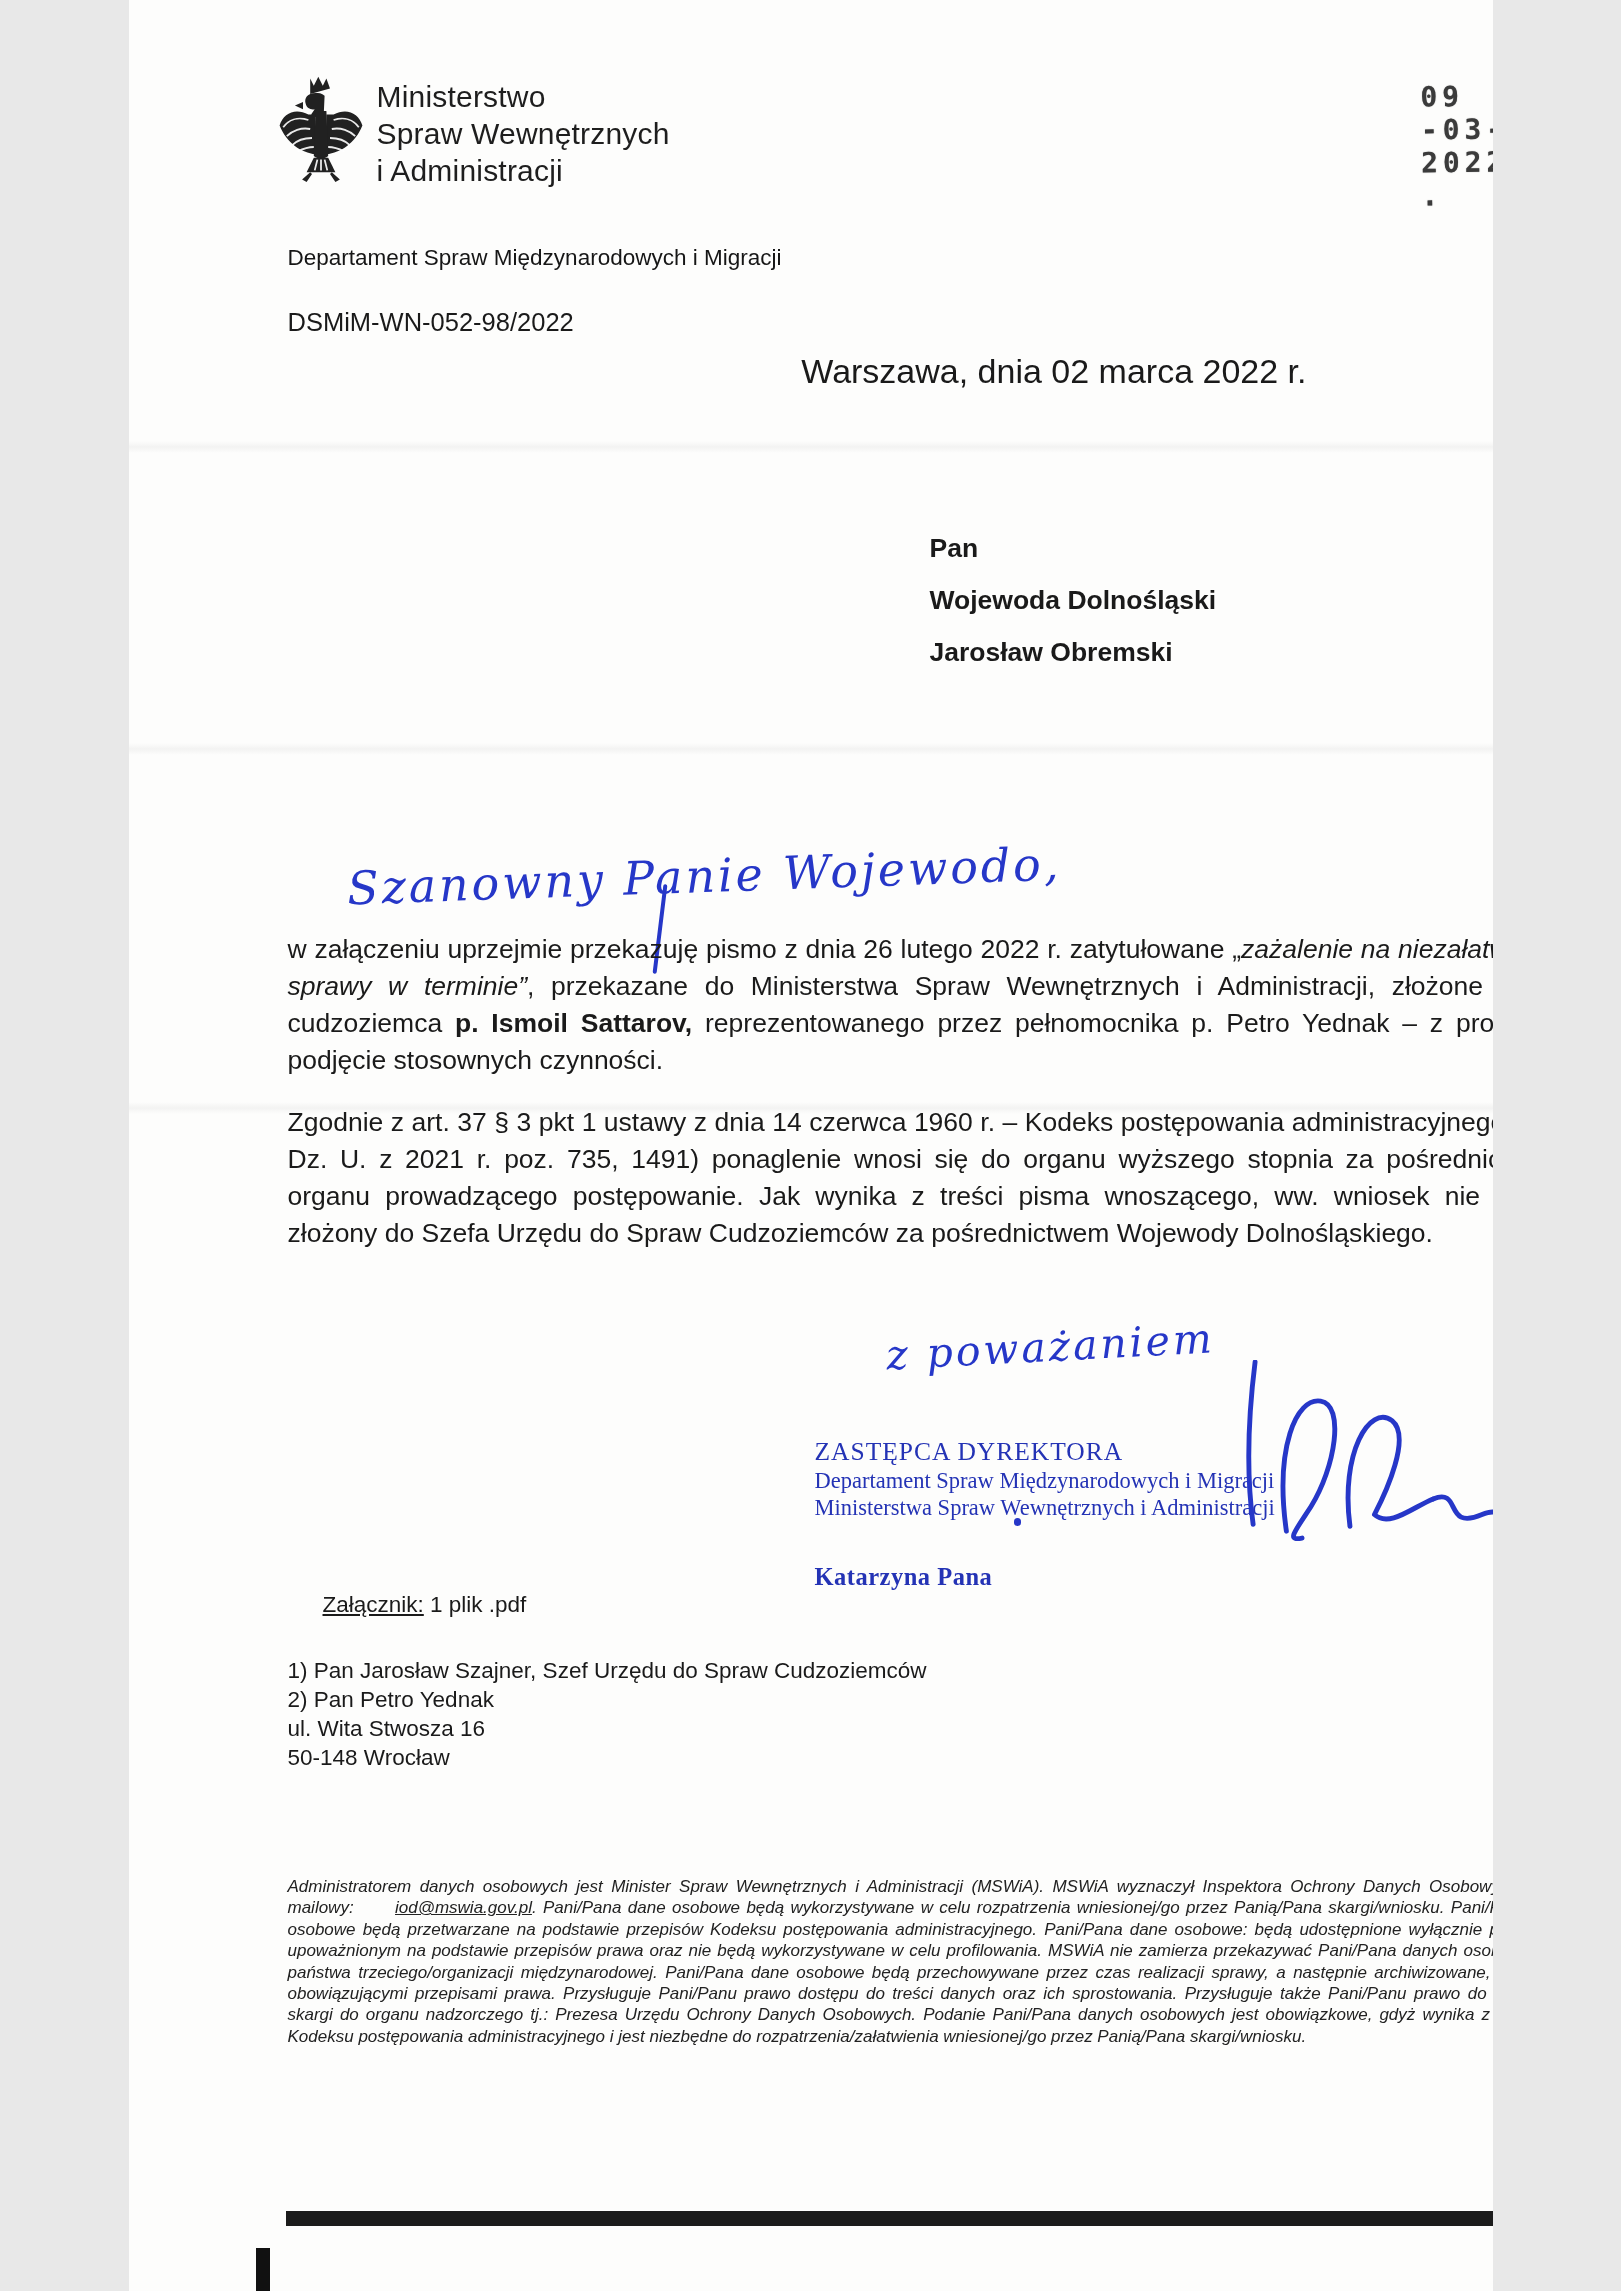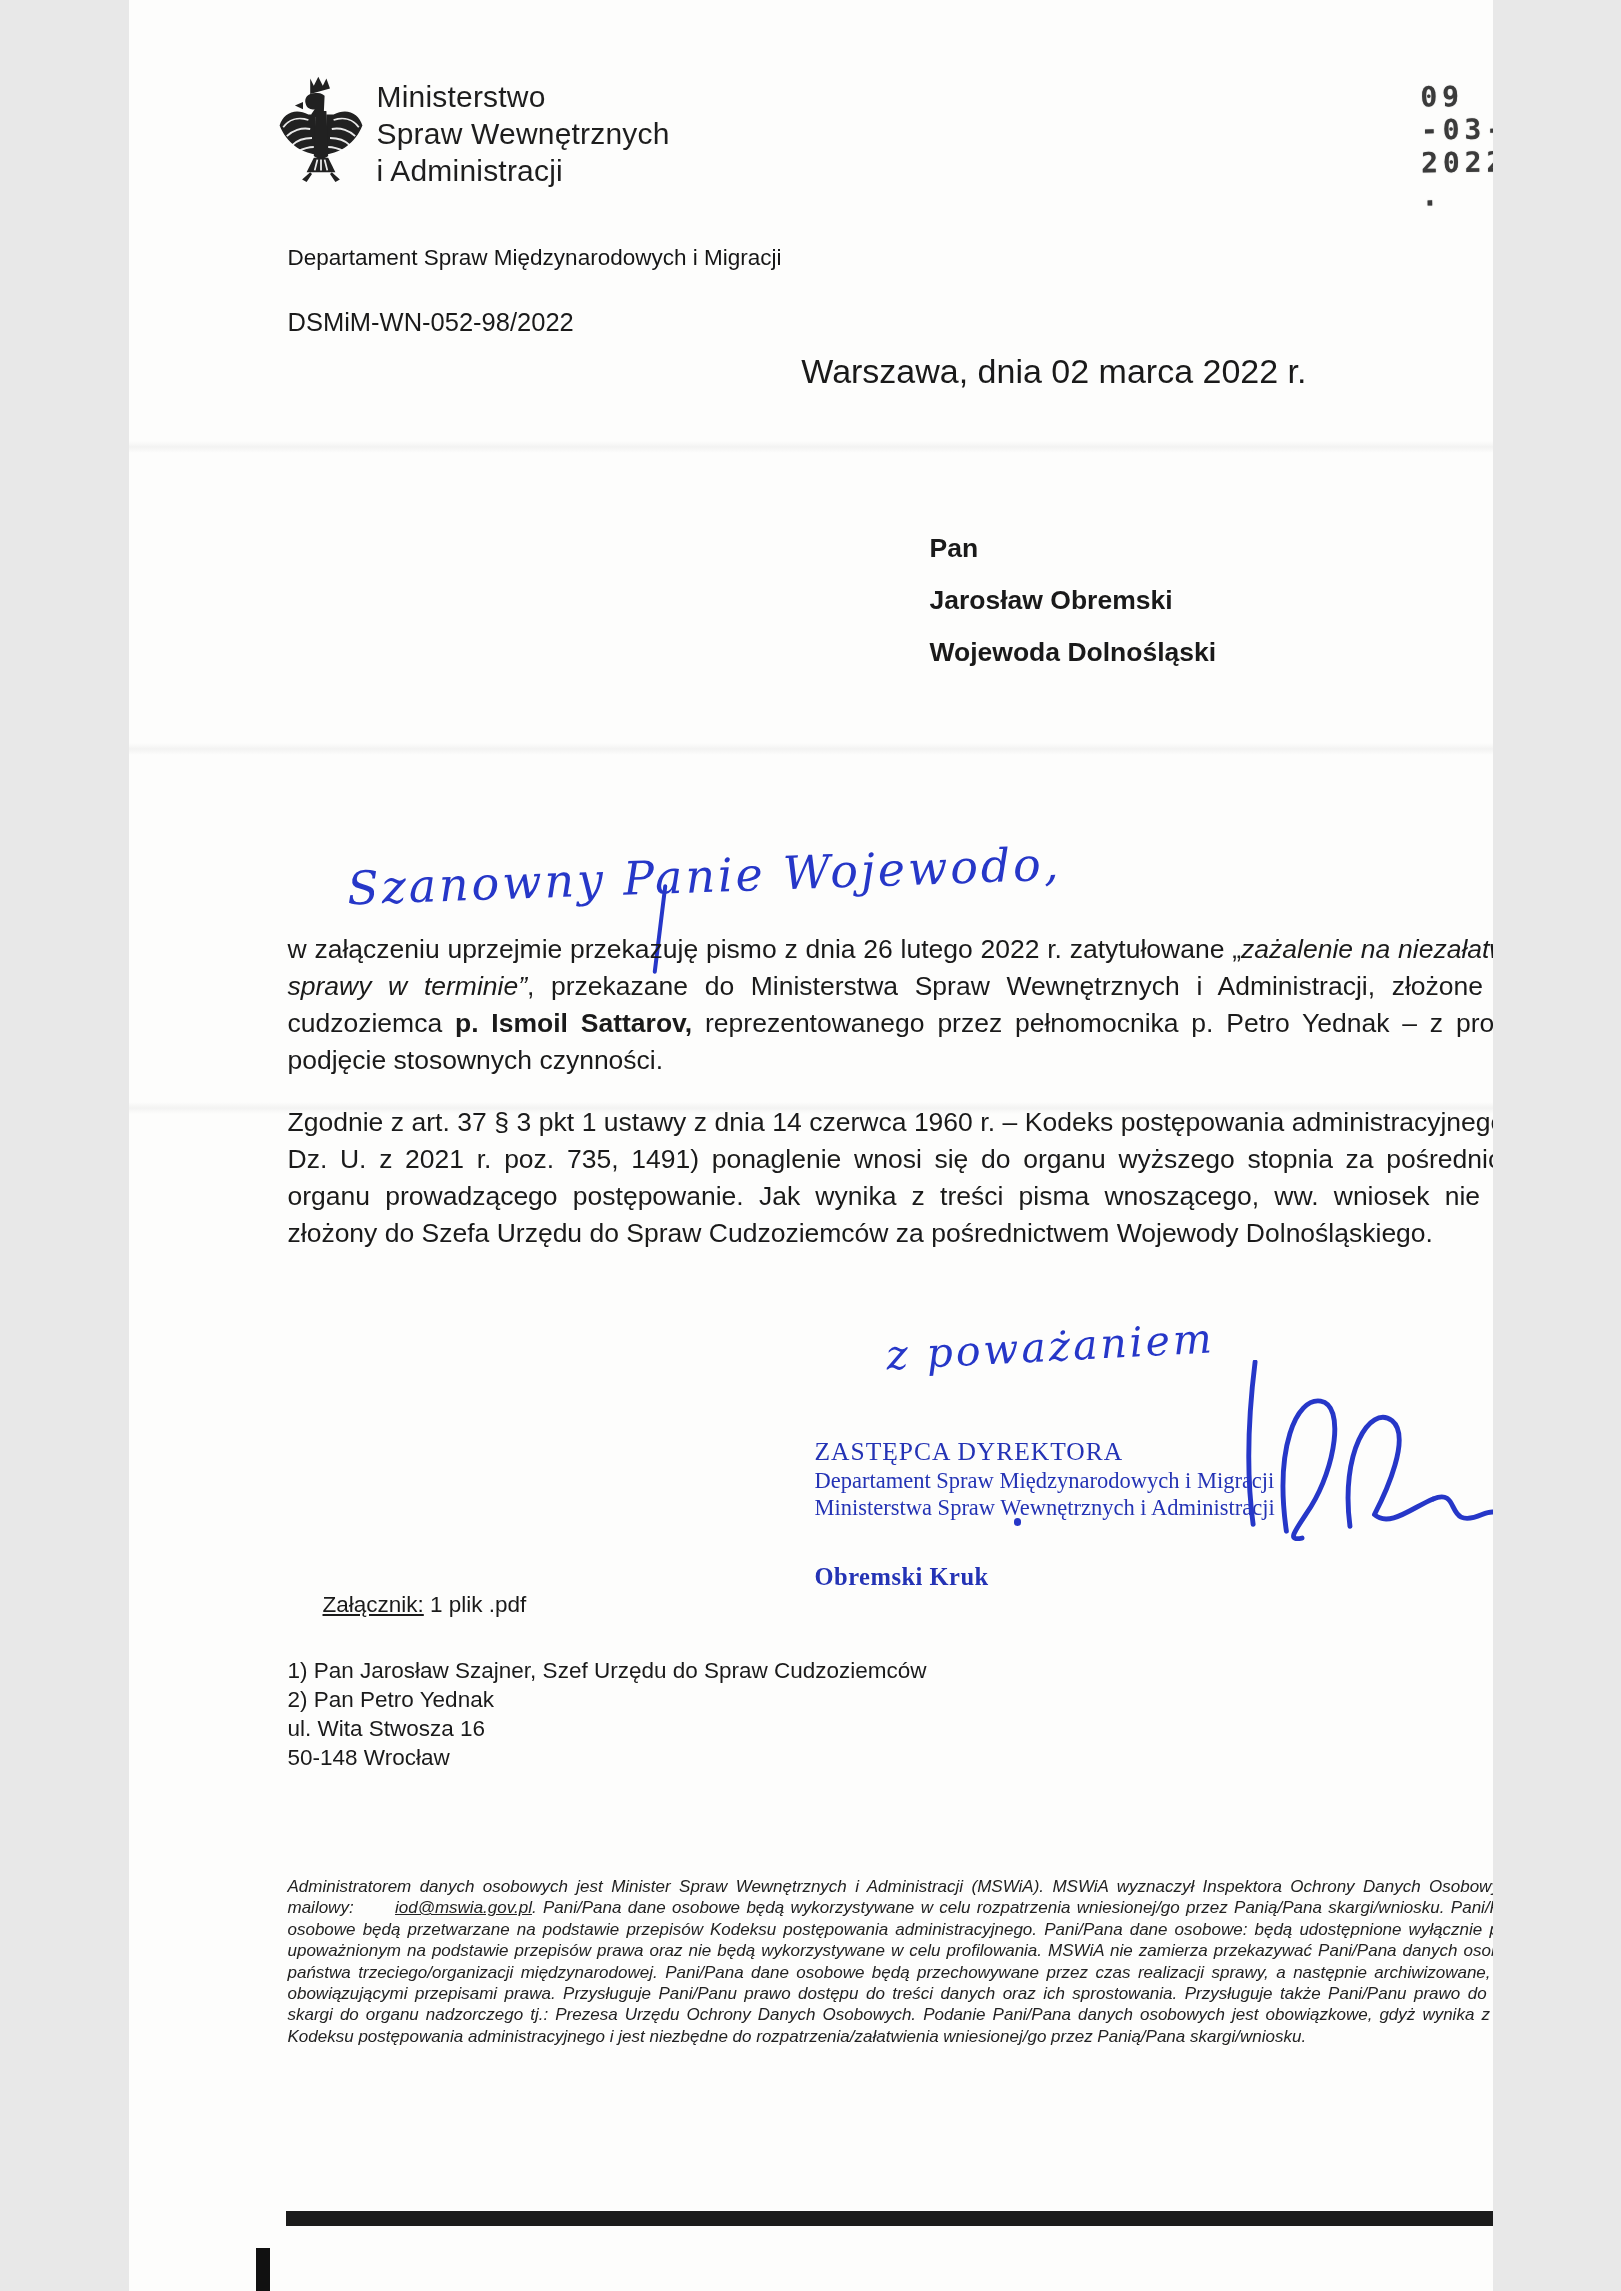--- a/index.html
+++ b/index.html
@@ -94,39 +94,39 @@
   </div>
 
   <div class="received-stamp">09 -03- 2022 .</div>
 
   <div class="department">Departament Spraw Międzynarodowych i Migracji</div>
   <div class="reference">DSMiM-WN-052-98/2022</div>
   <div class="place-date">Warszawa, dnia 02 marca 2022 r.</div>
 
   <div class="addressee">
     <div>Pan</div>
+    <div>Wojewoda Dolnośląski</div>
     <div>Jarosław Obremski</div>
-    <div>Wojewoda Dolnośląski</div>
   </div>
 
   <div class="hw greeting ink" style="color: rgb(38, 55, 200);">Szanowny Panie Wojewodo,</div>
   <div class="ink-slash ink-bg" style="background: rgb(38, 55, 200);"></div>
 
   <div class="body-text">
     <p><span>w załączeniu uprzejmie przekazuję pismo z dnia 26 lutego 2022 r. zatytułowane „</span><span class="italic">zażalenie na niezałatwienie sprawy w terminie”</span><span>, przekazane do Ministerstwa Spraw Wewnętrznych i Administracji, złożone przez cudzoziemca </span><span class="bold">p. Ismoil Sattarov,</span><span> reprezentowanego przez pełnomocnika p. Petro Yednak – z prośbą o podjęcie stosownych czynności.</span></p>
     <p>Zgodnie z art. 37 § 3 pkt 1 ustawy z dnia 14 czerwca 1960 r. – Kodeks postępowania administracyjnego (t. j.: Dz. U. z 2021 r. poz. 735, 1491) ponaglenie wnosi się do organu wyższego stopnia za pośrednictwem organu prowadzącego postępowanie. Jak wynika z treści pisma wnoszącego, ww. wniosek nie został złożony do Szefa Urzędu do Spraw Cudzoziemców za pośrednictwem Wojewody Dolnośląskiego.</p>
   </div>
 
   <div class="hw closing-hw ink" style="color: rgb(38, 55, 200);">z poważaniem</div>
 
   <div class="stamp-block ink" style="color: rgb(36, 51, 181);">
     <div class="position-title">ZASTĘPCA DYREKTORA</div>
     <div class="stamp-line">Departament Spraw Międzynarodowych i Migracji</div>
     <div class="stamp-line">Ministerstwa Spraw Wewnętrznych i Administracji</div>
-    <div class="signer">Obremski Kruk</div>
+    <div class="signer">Katarzyna Pana</div>
   </div>
 
   <div class="ink-dot ink-bg" style="background: rgb(38, 55, 200);"></div>
 
   <svg class="signature-svg" viewBox="0 0 520 230" aria-hidden="true">
     <g fill="none" stroke-linecap="round" stroke-linejoin="round" stroke-width="5" class="ink-stroke" stroke="#2637c8">
       <path d="M118 2 C112 50 108 110 116 168"></path>
       <path d="M150 175 C138 90 160 38 185 42 C210 46 200 110 175 150 C158 176 150 185 166 182"></path>
       <path d="M215 170 C205 95 235 45 258 62 C278 78 252 135 240 158 C255 172 280 150 300 142"></path>
       <path d="M300 142 C330 130 310 175 350 158 C380 146 355 180 395 162 C430 146 420 180 455 160 C480 146 470 180 505 168"></path>

